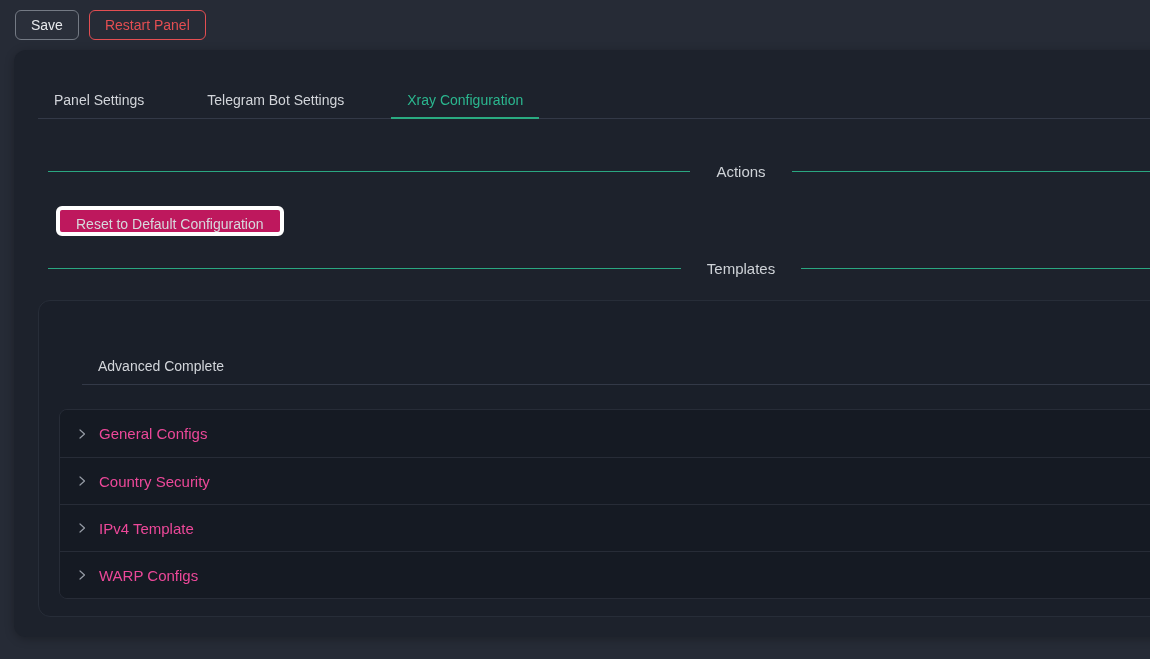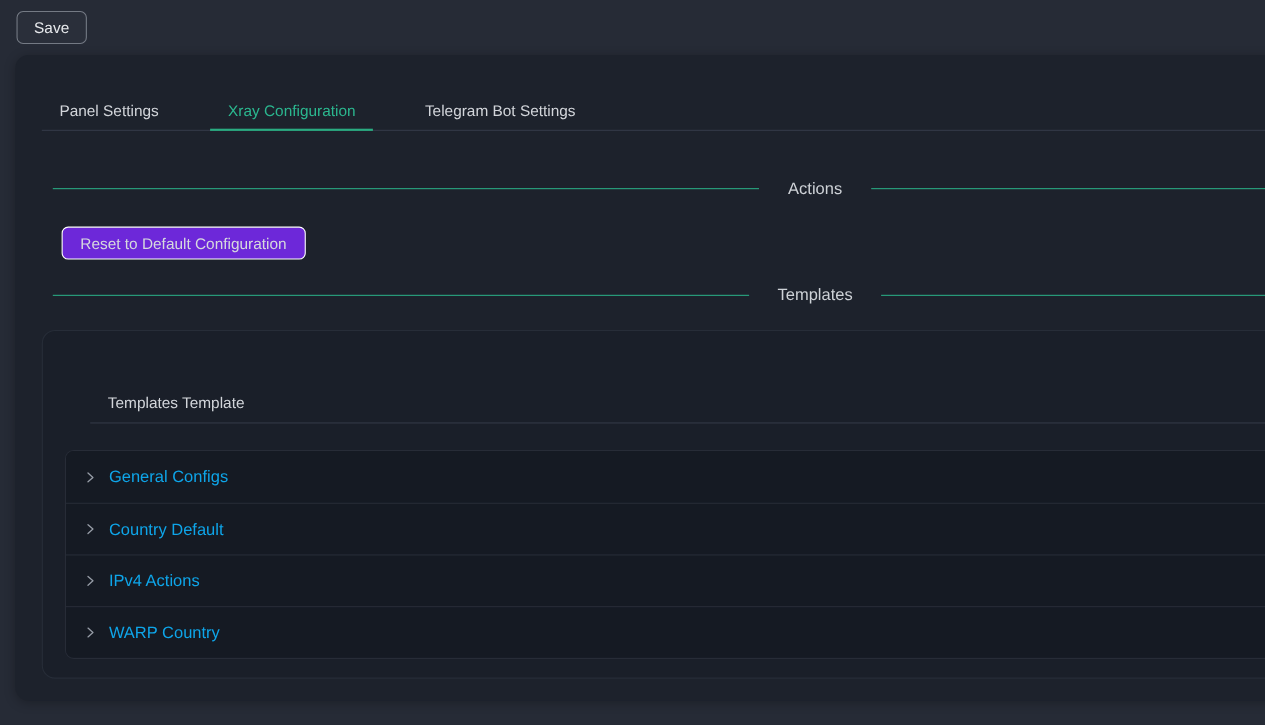--- a/index.html
+++ b/index.html
@@ -85,22 +85,22 @@
     white-space: nowrap;
     text-align: right;
   }
   .divider-actions   { margin-top: 42px; }
   .divider-templates { margin-top: 22px; }
 
   
   .btn-reset {
     display: inline-block;
     margin: 24px 0 0 18px;
-    background: #6d28d9;
-    border: 1px solid #ffffff;
+    background: #be185d;
+    border: 4px solid #ffffff;
     border-radius: 6px;
     color: #d6d9dd;
     font-size: 14px;
     height: 30px;
     line-height: 28px;
     padding: 0 16px;
     font-family: inherit;
     cursor: pointer;
   }
 
@@ -134,37 +134,38 @@
     border-top: 1px solid #272c37;
   }
   .accordion-item .chev {
     width: 12px; height: 12px;
     display: inline-flex;
     margin-right: 11px;
     flex: none;
   }
   .accordion-item .acc-label {
     font-size: 15px;
-    color: #0ea5e9;
+    color: #ec4899;
   }
 </style>
 </head>
 <body>
 
 <div class="topbar">
   <button class="btn btn-save">Save</button>
+  <button class="btn btn-restart">Restart Panel</button>
 </div>
 
 <div class="settings-card">
 
   
   <div class="tablist outer-tabs">
     <div class="tab">Panel Settings</div>
+    <div class="tab">Telegram Bot Settings</div>
     <div class="tab active">Xray Configuration</div>
-    <div class="tab">Telegram Bot Settings</div>
   </div>
 
   
   <div class="divider divider-actions">
     <div class="line"></div>
     <div class="label">Actions</div>
     <div class="line"></div>
   </div>
 
   
@@ -174,56 +175,56 @@
   <div class="divider divider-templates">
     <div class="line"></div>
     <div class="label">Templates</div>
     <div class="line"></div>
   </div>
 
   
   <div class="templates-card">
 
     <div class="tablist inner-tabs">
-      <div class="tab">Templates Template</div>
+      <div class="tab">Advanced Complete</div>
     </div>
 
     <div class="accordion">
 
       <div class="accordion-item">
         <span class="chev">
           <svg width="12" height="12" viewBox="0 0 24 24">
             <polyline points="8 4 17 12 8 20" fill="none" stroke="#969ca6" stroke-width="2.4" stroke-linecap="round" stroke-linejoin="round"></polyline>
           </svg>
         </span>
         <span class="acc-label">General Configs</span>
       </div>
 
       <div class="accordion-item">
         <span class="chev">
           <svg width="12" height="12" viewBox="0 0 24 24">
             <polyline points="8 4 17 12 8 20" fill="none" stroke="#969ca6" stroke-width="2.4" stroke-linecap="round" stroke-linejoin="round"></polyline>
           </svg>
         </span>
-        <span class="acc-label">Country Default</span>
-      </div>
-
-      <div class="accordion-item">
-        <span class="chev">
-          <svg width="12" height="12" viewBox="0 0 24 24">
-            <polyline points="8 4 17 12 8 20" fill="none" stroke="#969ca6" stroke-width="2.4" stroke-linecap="round" stroke-linejoin="round"></polyline>
-          </svg>
-        </span>
-        <span class="acc-label">IPv4 Actions</span>
-      </div>
-
-      <div class="accordion-item">
-        <span class="chev">
-          <svg width="12" height="12" viewBox="0 0 24 24">
-            <polyline points="8 4 17 12 8 20" fill="none" stroke="#969ca6" stroke-width="2.4" stroke-linecap="round" stroke-linejoin="round"></polyline>
-          </svg>
-        </span>
-        <span class="acc-label">WARP Country</span>
+        <span class="acc-label">Country Security</span>
+      </div>
+
+      <div class="accordion-item">
+        <span class="chev">
+          <svg width="12" height="12" viewBox="0 0 24 24">
+            <polyline points="8 4 17 12 8 20" fill="none" stroke="#969ca6" stroke-width="2.4" stroke-linecap="round" stroke-linejoin="round"></polyline>
+          </svg>
+        </span>
+        <span class="acc-label">IPv4 Template</span>
+      </div>
+
+      <div class="accordion-item">
+        <span class="chev">
+          <svg width="12" height="12" viewBox="0 0 24 24">
+            <polyline points="8 4 17 12 8 20" fill="none" stroke="#969ca6" stroke-width="2.4" stroke-linecap="round" stroke-linejoin="round"></polyline>
+          </svg>
+        </span>
+        <span class="acc-label">WARP Configs</span>
       </div>
 
     </div>
   </div>
 </div>
 
 </body></html>

